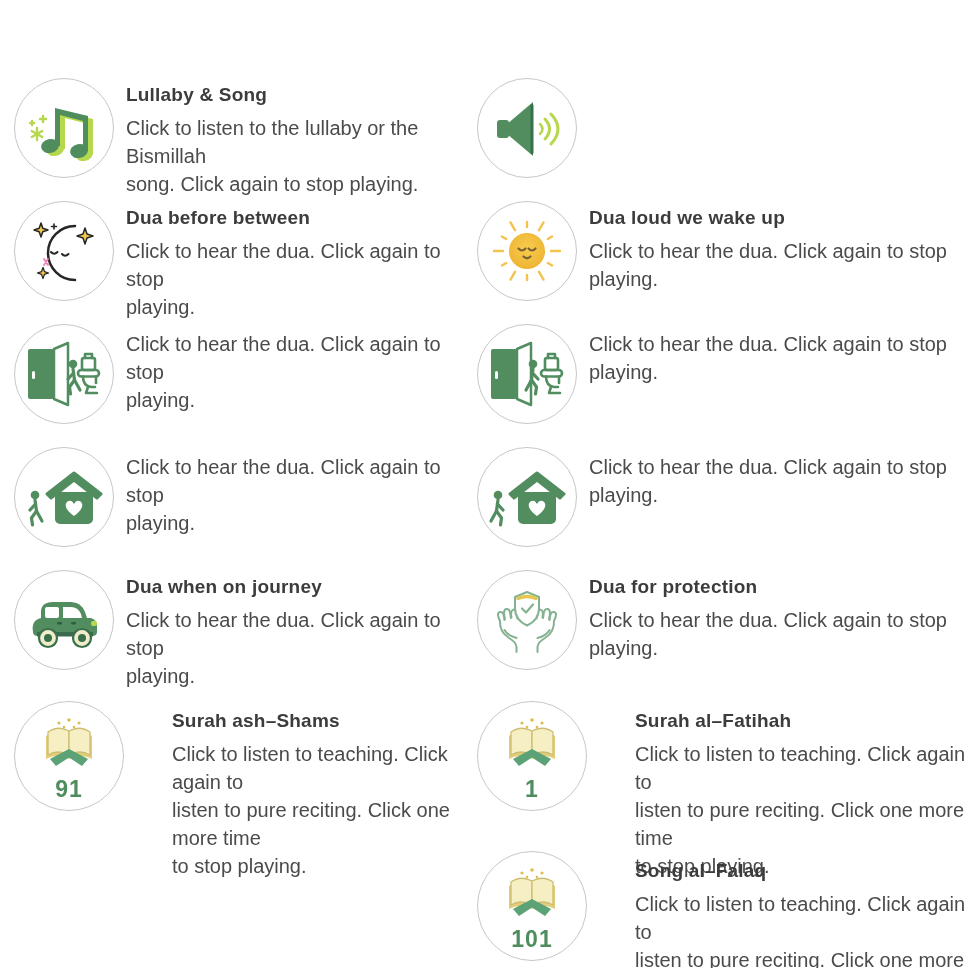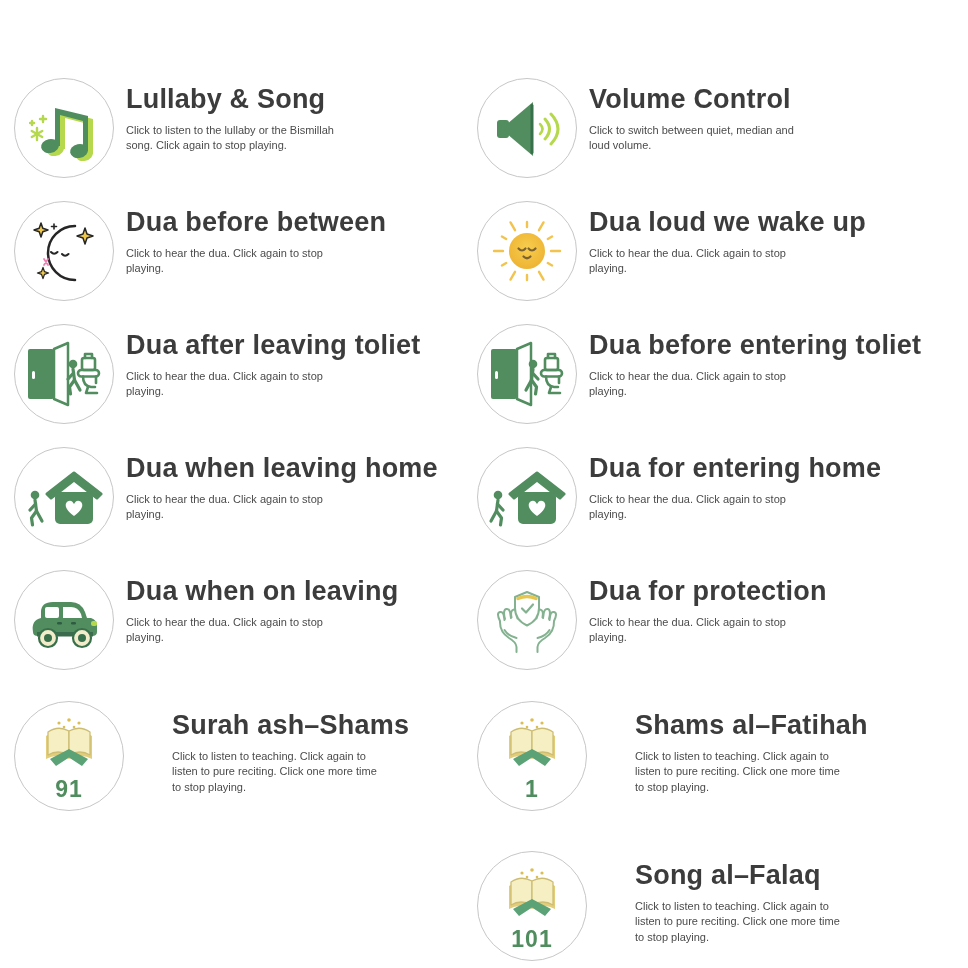--- a/index.html
+++ b/index.html
@@ -13,23 +13,23 @@
   .circle{flex:none;width:100px;height:100px;box-sizing:border-box;
           background:#fff;border:1.5px solid #c7c7c7;border-radius:50%;
           display:flex;align-items:center;justify-content:center;cursor:pointer;}
   .circle.surah{width:110px;height:110px;flex-direction:column;}
   .circle.surah .icon{margin-top:6px;}
   .surah-num{color:#4f8c5e;font-weight:bold;font-size:23px;letter-spacing:1px;
              margin-top:9px;line-height:1;}
   .icon{display:block;line-height:0;}
   .text{margin-left:12px;padding-top:6px;width:362px;}
   .surah-row .text{padding-top:9px;margin-left:48px;}
-  .title{margin:0 0 8px 0;font-size:27px;font-weight:600;color:#3c3c3c;
+  .title{margin:0 0 8px 0;font-size:19px;font-weight:600;color:#3c3c3c;
          letter-spacing:0.2px;line-height:1.15;}
-  .desc{margin:0;font-size:11px;color:#4b4b4b;line-height:1.4;
+  .desc{margin:0;font-size:20px;color:#4b4b4b;line-height:1.4;
         white-space:pre-line;}
   svg{display:block;}
 </style>
 </head>
 <body>
 
 <svg width="0" height="0" style="position:absolute" aria-hidden="true">
   <defs>
     <radialGradient id="g-sun" cx="50%" cy="42%" r="62%">
       <stop offset="0%" stop-color="#f7cd4f"></stop>
@@ -137,39 +137,37 @@
       <span class="icon">
         <svg viewBox="0 0 76 70" width="76" height="70">
           <use href="#sym-wc"></use>
           <g transform="translate(47,25) scale(-1 1)">
               <use href="#sym-walker"></use>
             </g>
         </svg>
       </span>
     </div>
     <div class="text">
-      <h2 class="title">Dua after leaving toliet</h2>
       <p class="desc">Click to hear the dua. Click again to stop
 playing.</p>
     </div>
   </div>
 
   <div class="row">
     <div class="circle">
       <span class="icon">
         <svg viewBox="0 0 78 66" width="78" height="66">
           <g transform="translate(10,31) scale(-1 1)">
               <use href="#sym-walker"></use>
             </g>
           <use href="#sym-house"></use>
         </svg>
       </span>
     </div>
     <div class="text">
-      <h2 class="title">Dua when leaving home</h2>
       <p class="desc">Click to hear the dua. Click again to stop
 playing.</p>
     </div>
   </div>
 
   <div class="row">
     <div class="circle">
       <span class="icon">
         <svg viewBox="0 0 74 60" width="74" height="60">
           <path d="M6 42 Q4 30 14 28 L14 22 Q14 12 26 12 L44 12 Q54 12 58 22 L60 28 L64 28 Q70 30 70 36 L70 42 Q70 46 65 46 L11 46 Q6 46 6 42 Z" fill="#518d5f"></path>
@@ -180,21 +178,21 @@
           <rect x="64" y="31" width="6" height="5" rx="2" fill="#b5d84d"></rect>
           <rect x="10" y="42" width="56" height="4.5" fill="#3a6b4d"></rect>
           <circle cx="21" cy="48" r="9" fill="#f2ecca" stroke="#39704c" stroke-width="2.2"></circle>
           <circle cx="21" cy="48" r="4" fill="#39704c"></circle>
           <circle cx="55" cy="48" r="9" fill="#f2ecca" stroke="#39704c" stroke-width="2.2"></circle>
           <circle cx="55" cy="48" r="4" fill="#39704c"></circle>
         </svg>
       </span>
     </div>
     <div class="text">
-      <h2 class="title">Dua when on leaving</h2>
+      <h2 class="title">Dua when on journey</h2>
       <p class="desc">Click to hear the dua. Click again to stop
 playing.</p>
     </div>
   </div>
 
   <div class="row surah-row">
     <div class="circle surah">
       <span class="icon">
         <svg viewBox="0 0 64 52" width="64" height="52">
             <use href="#sym-quran"></use>
@@ -221,25 +219,20 @@
           <rect x="5" y="27" width="12" height="18" rx="3" fill="#518d5f"></rect>
           <polygon points="14,32 41,9 41,63 14,40" fill="#518d5f"></polygon>
           <rect x="38.5" y="11" width="3" height="50" rx="1.5" fill="#39704c"></rect>
           <g fill="none" stroke="#b5d84d" stroke-linecap="round">
             <path d="M48 31 q5 5 0 10" stroke-width="2.5"></path>
             <path d="M53 26 q9 10 0 20" stroke-width="3"></path>
             <path d="M59 21 q14 15 0 30" stroke-width="3"></path>
           </g>
         </svg>
       </span>
-    </div>
-    <div class="text">
-      <h2 class="title">Volume Control</h2>
-      <p class="desc">Click to switch between quiet, median and
-loud volume.</p>
     </div>
   </div>
 
   <div class="row">
     <div class="circle">
       <span class="icon">
         <svg viewBox="0 0 70 70" width="70" height="70">
           <g stroke="#f2c44e" stroke-width="2.4" stroke-linecap="round">
             <line x1="59" y1="35" x2="68" y2="35"></line>
               <line x1="55.8" y1="47" x2="60.1" y2="49.5"></line>
@@ -272,39 +265,37 @@
       <span class="icon">
         <svg viewBox="0 0 76 70" width="76" height="70">
           <use href="#sym-wc"></use>
           <g transform="translate(44,25)">
               <use href="#sym-walker"></use>
             </g>
         </svg>
       </span>
     </div>
     <div class="text">
-      <h2 class="title">Dua before entering toliet</h2>
       <p class="desc">Click to hear the dua. Click again to stop
 playing.</p>
     </div>
   </div>
 
   <div class="row">
     <div class="circle">
       <span class="icon">
         <svg viewBox="0 0 78 66" width="78" height="66">
           <g transform="translate(10,31)">
               <use href="#sym-walker"></use>
             </g>
           <use href="#sym-house"></use>
         </svg>
       </span>
     </div>
     <div class="text">
-      <h2 class="title">Dua for entering home</h2>
       <p class="desc">Click to hear the dua. Click again to stop
 playing.</p>
     </div>
   </div>
 
   <div class="row">
     <div class="circle">
       <span class="icon">
         <svg viewBox="0 0 74 66" width="74" height="66">
           <use href="#p-hand"></use>
@@ -325,21 +316,21 @@
   <div class="row surah-row">
     <div class="circle surah">
       <span class="icon">
         <svg viewBox="0 0 64 52" width="64" height="52">
             <use href="#sym-quran"></use>
           </svg>
       </span>
       <span class="surah-num">1</span>
     </div>
     <div class="text">
-      <h2 class="title">Shams al–Fatihah</h2>
+      <h2 class="title">Surah al–Fatihah</h2>
       <p class="desc">Click to listen to teaching. Click again to
 listen to pure reciting. Click one more time
 to stop playing.</p>
     </div>
   </div>
 
   <div class="row surah-row">
     <div class="circle surah">
       <span class="icon">
         <svg viewBox="0 0 64 52" width="64" height="52">

